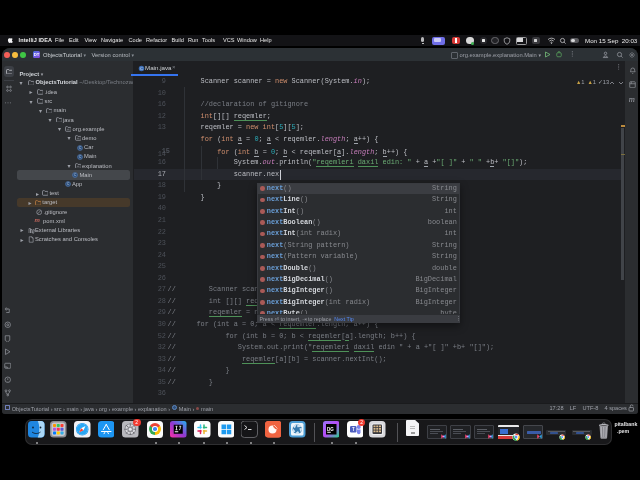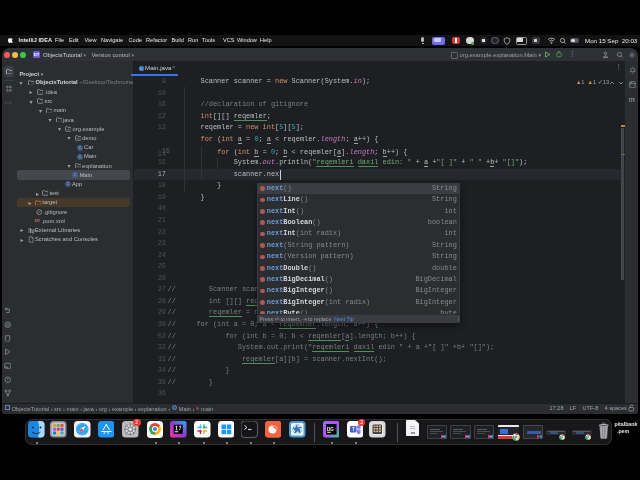--- a/index.html
+++ b/index.html
@@ -448,21 +448,21 @@
       <div class="mico" style="left:260px;top:220.44px;"></div>
       <div class="pr" style="left:266.8px;top:217.05px;"><span class="pm">next</span><span class="ps">Boolean</span><span class="pp">()</span></div>
       <div class="pt" style="left:356.8px;top:217.05px;width:100px;">boolean</div>
       <div class="mico" style="left:260px;top:231.82px;"></div>
       <div class="pr" style="left:266.8px;top:228.43px;"><span class="pm">next</span><span class="ps">Int</span><span class="pp">(int radix)</span></div>
       <div class="pt" style="left:356.8px;top:228.43px;width:100px;">int</div>
       <div class="mico" style="left:260px;top:243.20px;"></div>
       <div class="pr" style="left:266.8px;top:239.81px;"><span class="pm">next</span><span class="ps"></span><span class="pp">(String pattern)</span></div>
       <div class="pt" style="left:356.8px;top:239.81px;width:100px;">String</div>
       <div class="mico" style="left:260px;top:254.58px;"></div>
-      <div class="pr" style="left:266.8px;top:251.19px;"><span class="pm">next</span><span class="ps"></span><span class="pp">(Version pattern)</span></div>
+      <div class="pr" style="left:266.8px;top:251.19px;"><span class="pm">next</span><span class="ps"></span><span class="pp">(Pattern variable)</span></div>
       <div class="pt" style="left:356.8px;top:251.19px;width:100px;">String</div>
       <div class="mico" style="left:260px;top:265.96px;"></div>
       <div class="pr" style="left:266.8px;top:262.57px;"><span class="pm">next</span><span class="ps">Double</span><span class="pp">()</span></div>
       <div class="pt" style="left:356.8px;top:262.57px;width:100px;">double</div>
       <div class="mico" style="left:260px;top:277.34px;"></div>
       <div class="pr" style="left:266.8px;top:273.95px;"><span class="pm">next</span><span class="ps">BigDecimal</span><span class="pp">()</span></div>
       <div class="pt" style="left:356.8px;top:273.95px;width:100px;">BigDecimal</div>
       <div class="mico" style="left:260px;top:288.72px;"></div>
       <div class="pr" style="left:266.8px;top:285.33px;"><span class="pm">next</span><span class="ps">BigInteger</span><span class="pp">()</span></div>
       <div class="pt" style="left:356.8px;top:285.33px;width:100px;">BigInteger</div>

